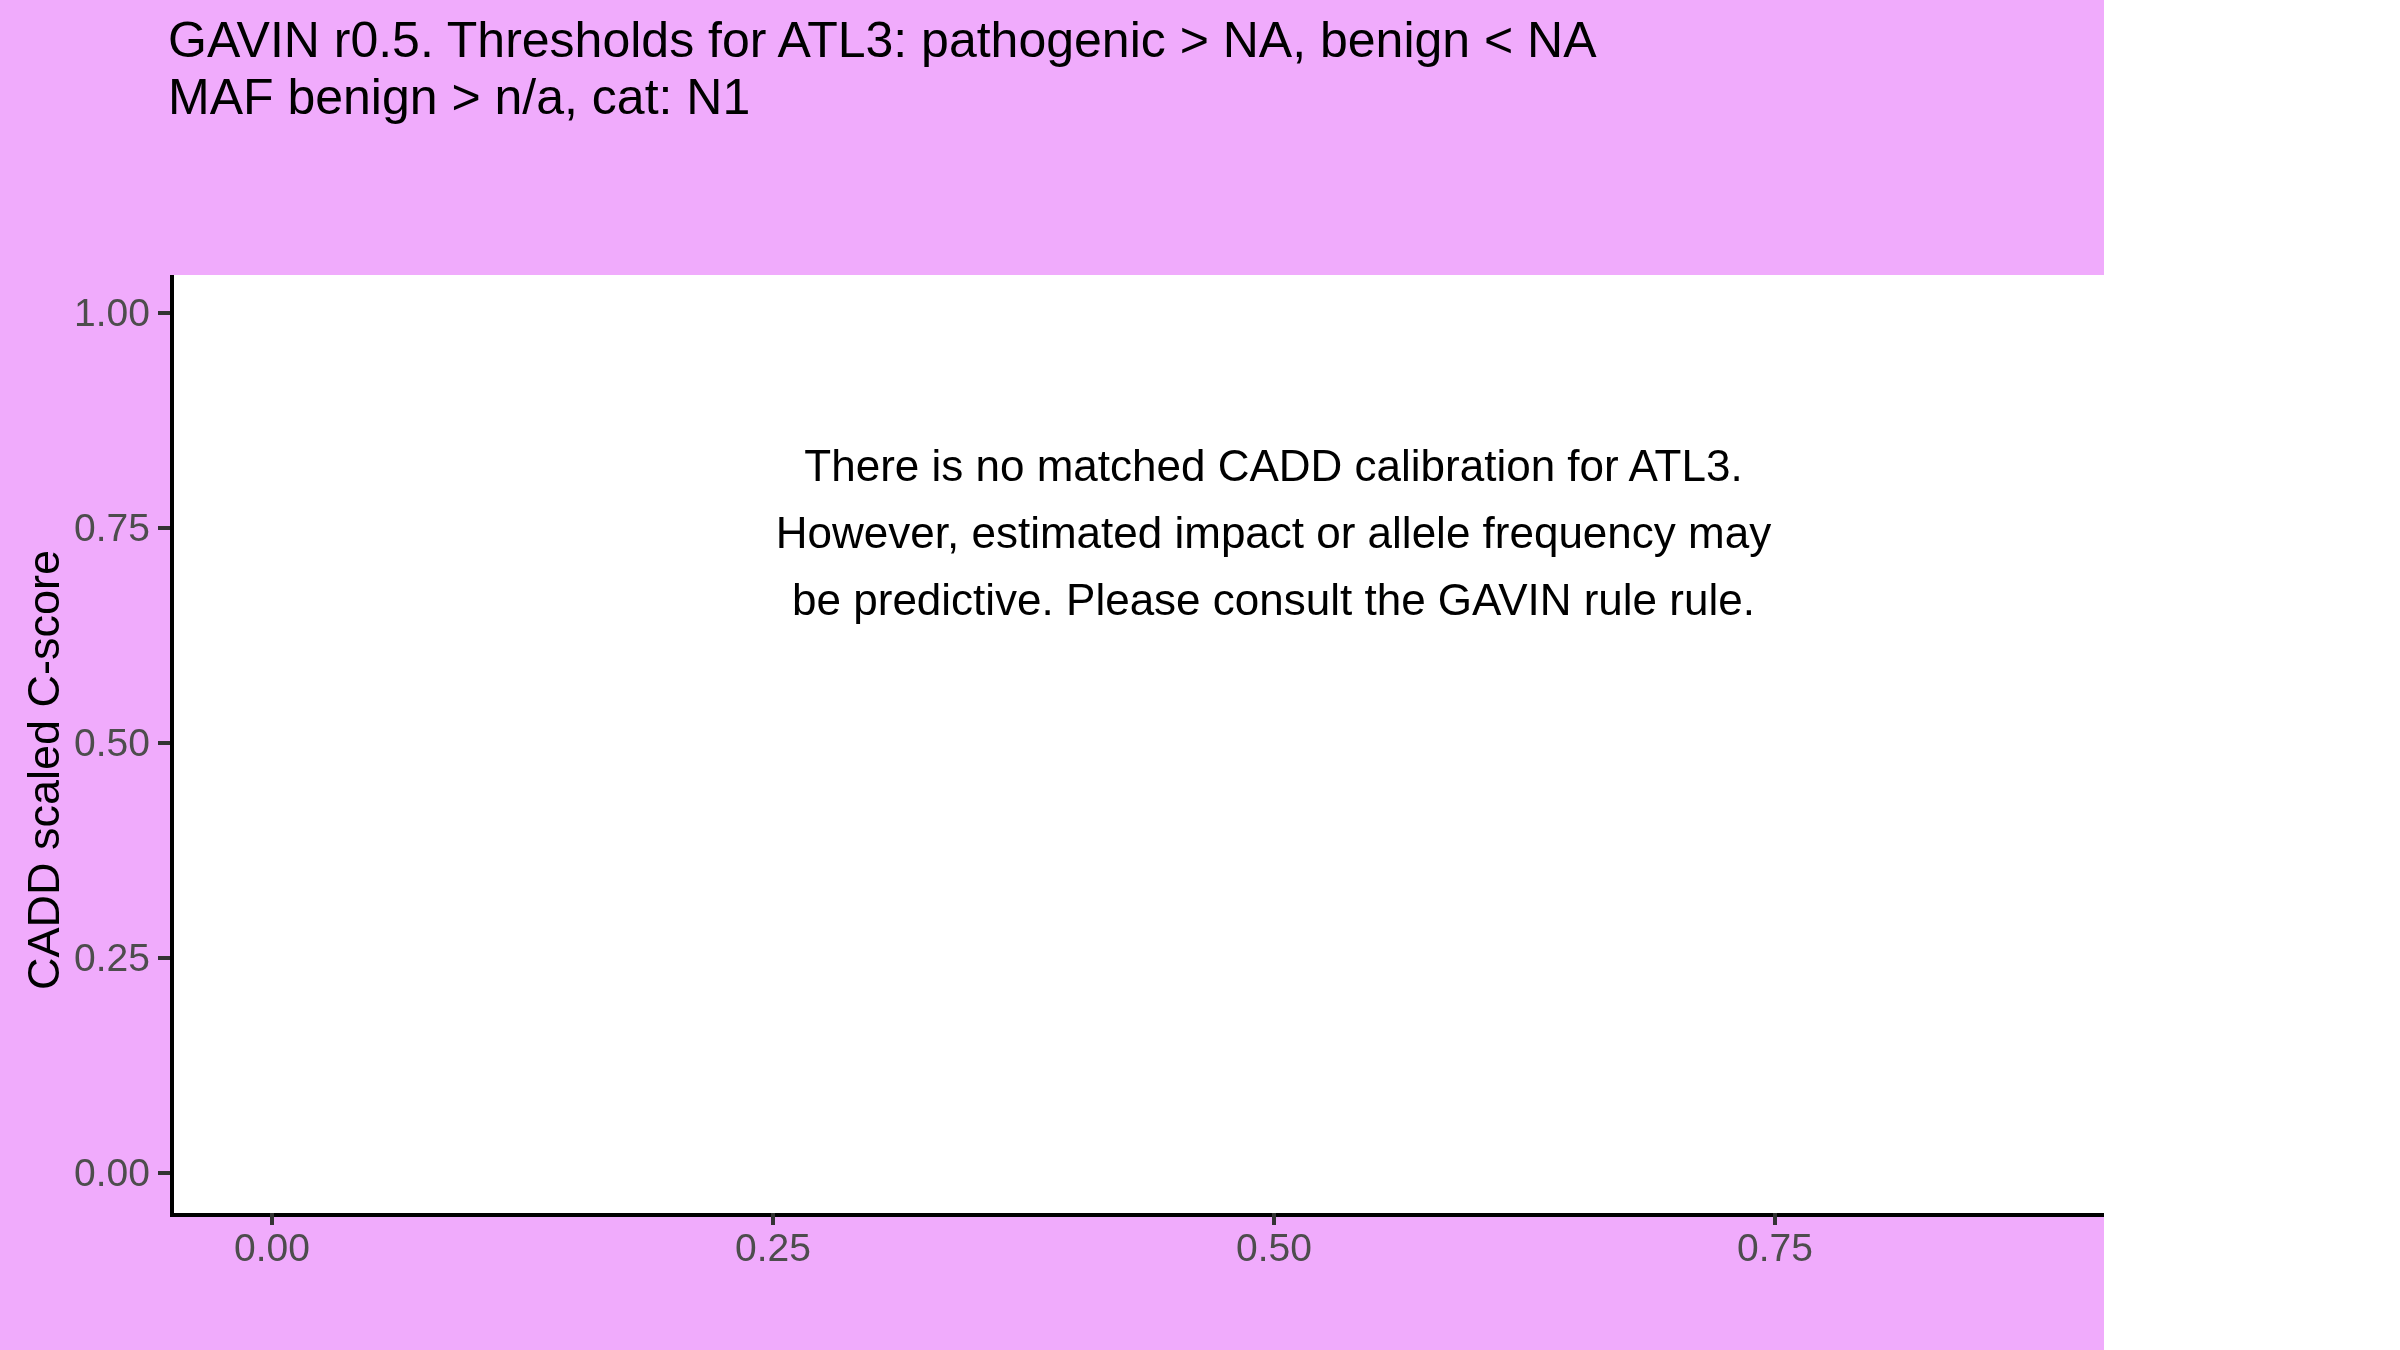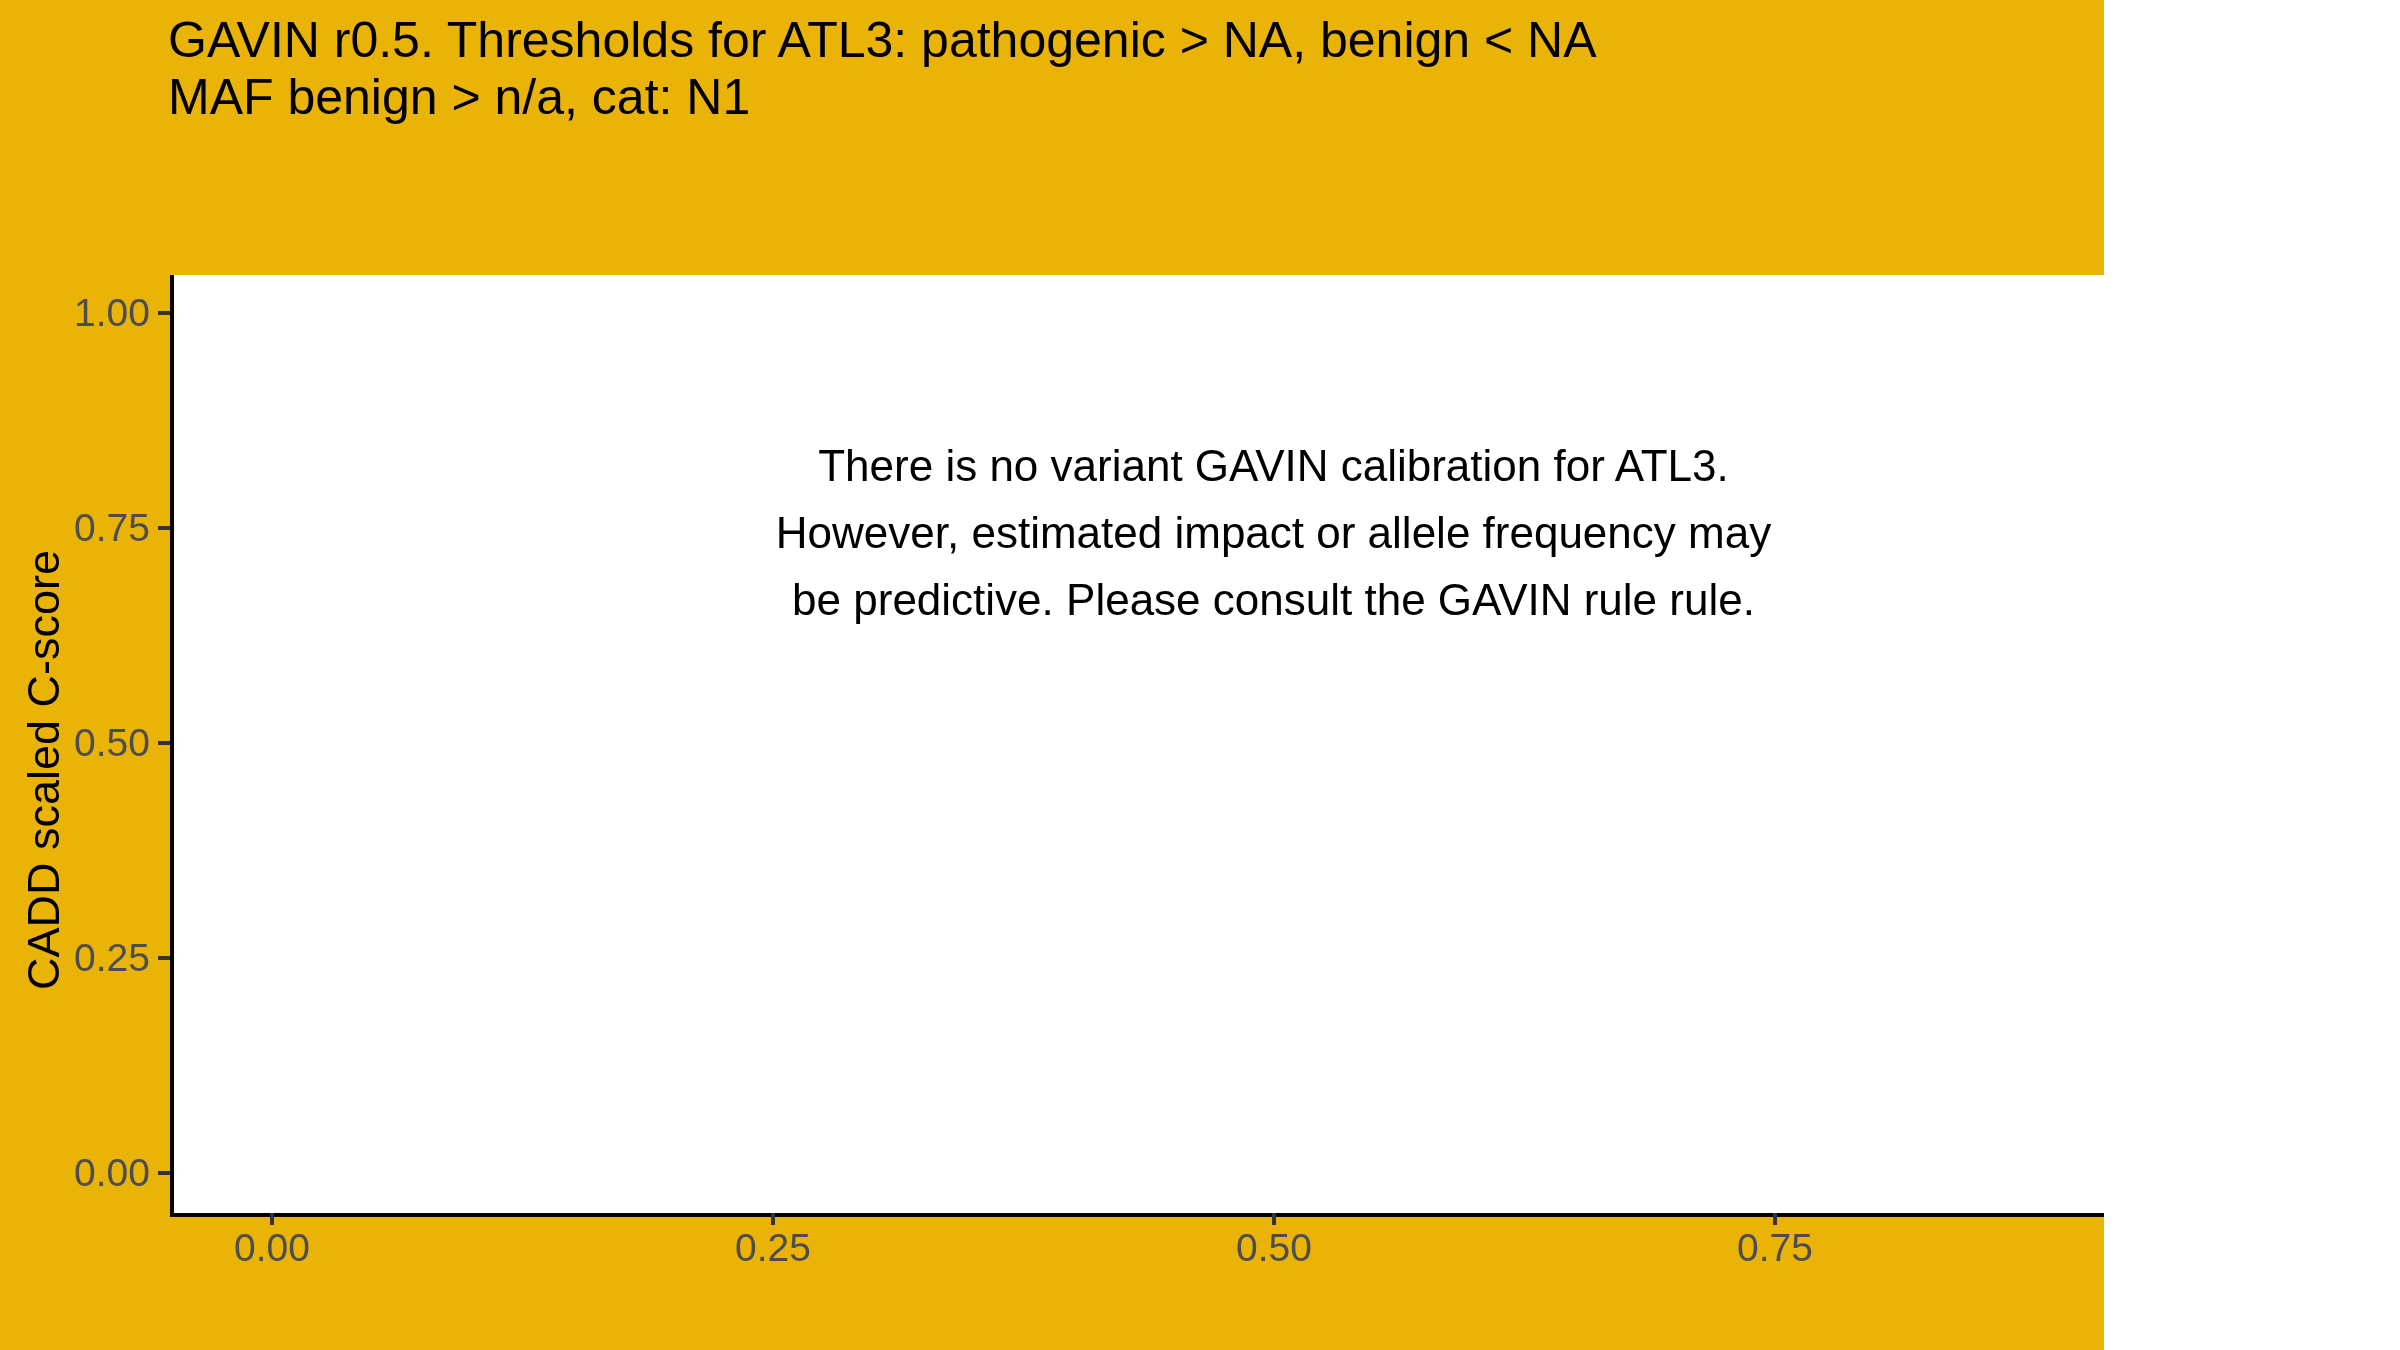--- a/index.html
+++ b/index.html
@@ -4,21 +4,21 @@
 <style>
   html, body {
     margin: 0;
     padding: 0;
     background: #ffffff;
   }
   .figure {
     position: relative;
     width: 2104px;
     height: 1350px;
-    background: #eab308;
+    background: #f0abfc;
     font-family: "Liberation Sans", sans-serif;
     overflow: hidden;
   }
   .plot-title {
     position: absolute;
     left: 168px;
     top: 12px;
     font-size: 50px;
     line-height: 57px;
     color: #000000;
@@ -101,21 +101,21 @@
 <div class="figure">
 
   <div class="plot-title">
     <div>GAVIN r0.5. Thresholds for ATL3: pathogenic &gt; NA, benign &lt; NA</div>
     <div>MAF benign &gt; n/a, cat: N1</div>
   </div>
 
   <div class="panel"></div>
 
   <div class="annotation">
-    <div>There is no variant GAVIN calibration for ATL3.</div>
+    <div>There is no matched CADD calibration for ATL3.</div>
     <div>However, estimated impact or allele frequency may</div>
     <div>be predictive. Please consult the GAVIN rule rule.</div>
   </div>
 
   <div class="ytick" style="top:311px"></div>
   <div class="ytick" style="top:526px"></div>
   <div class="ytick" style="top:741px"></div>
   <div class="ytick" style="top:956px"></div>
   <div class="ytick" style="top:1171px"></div>
 

